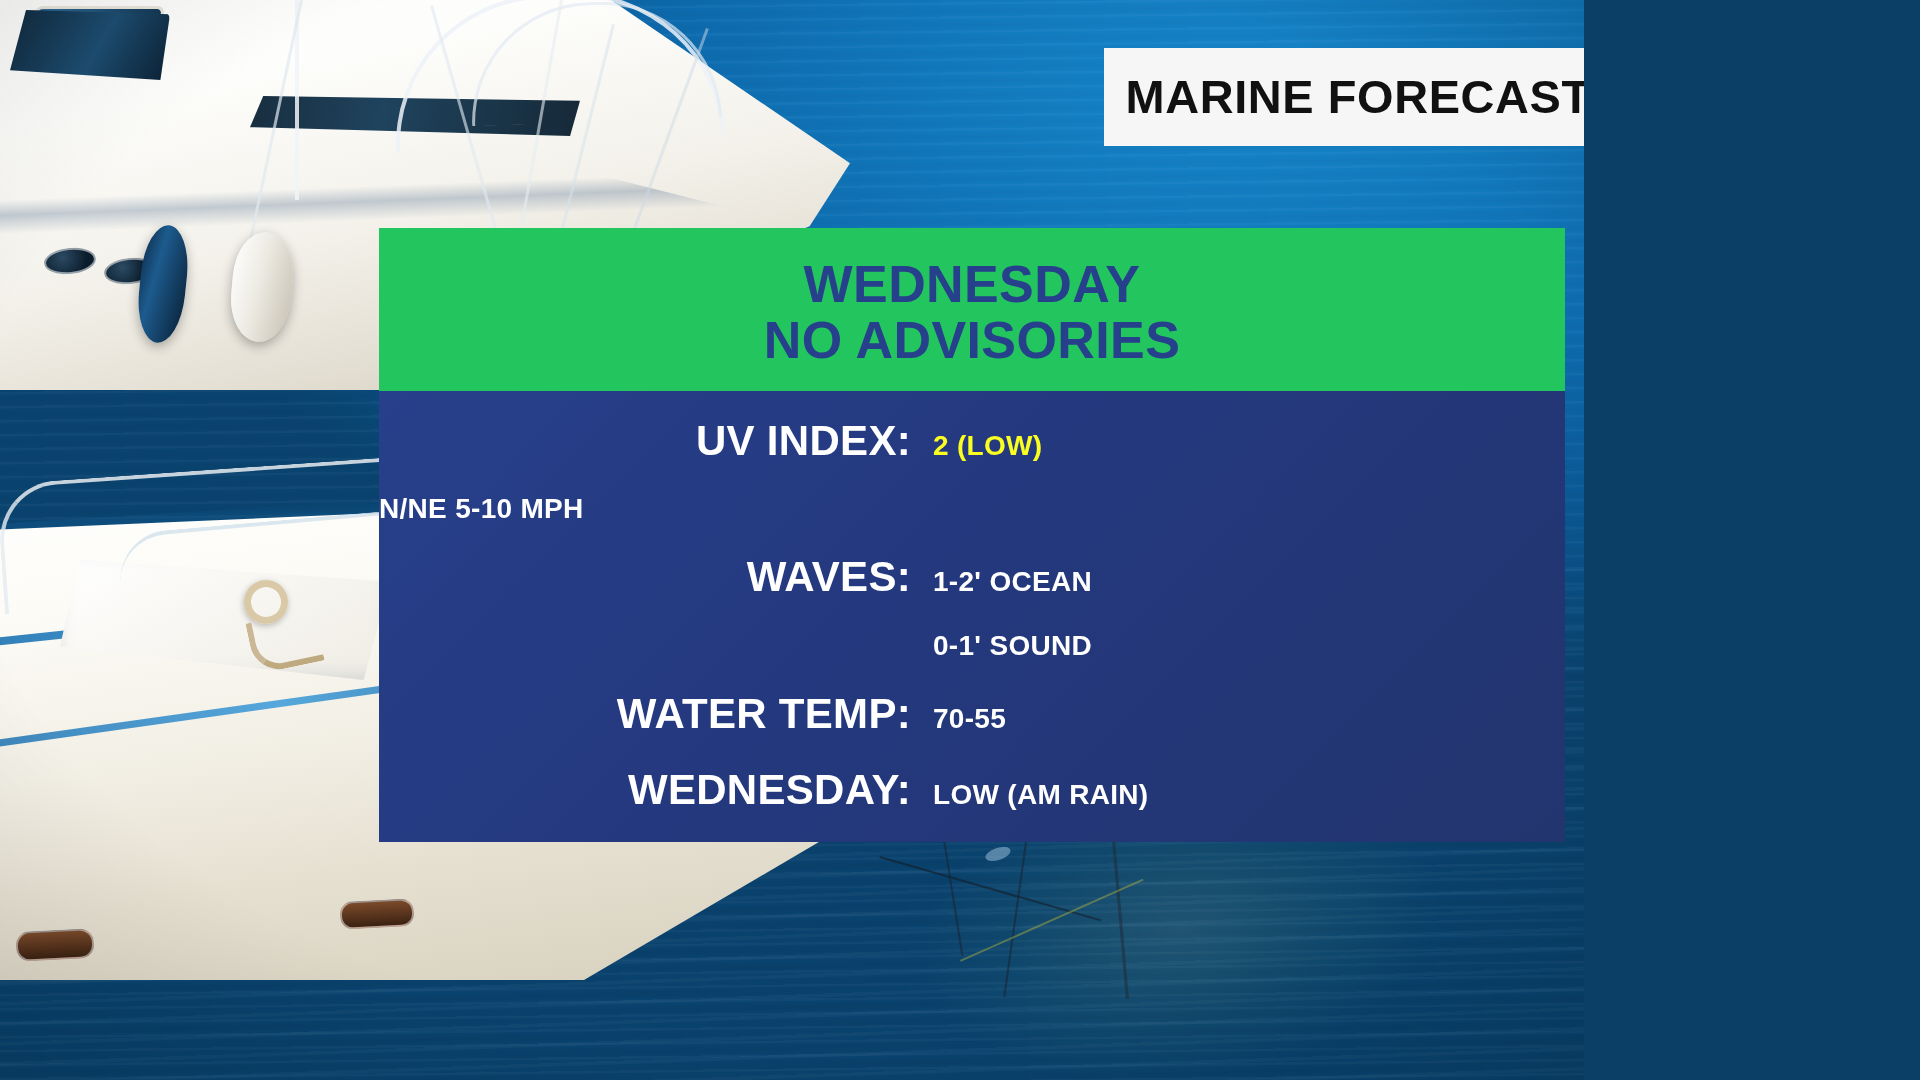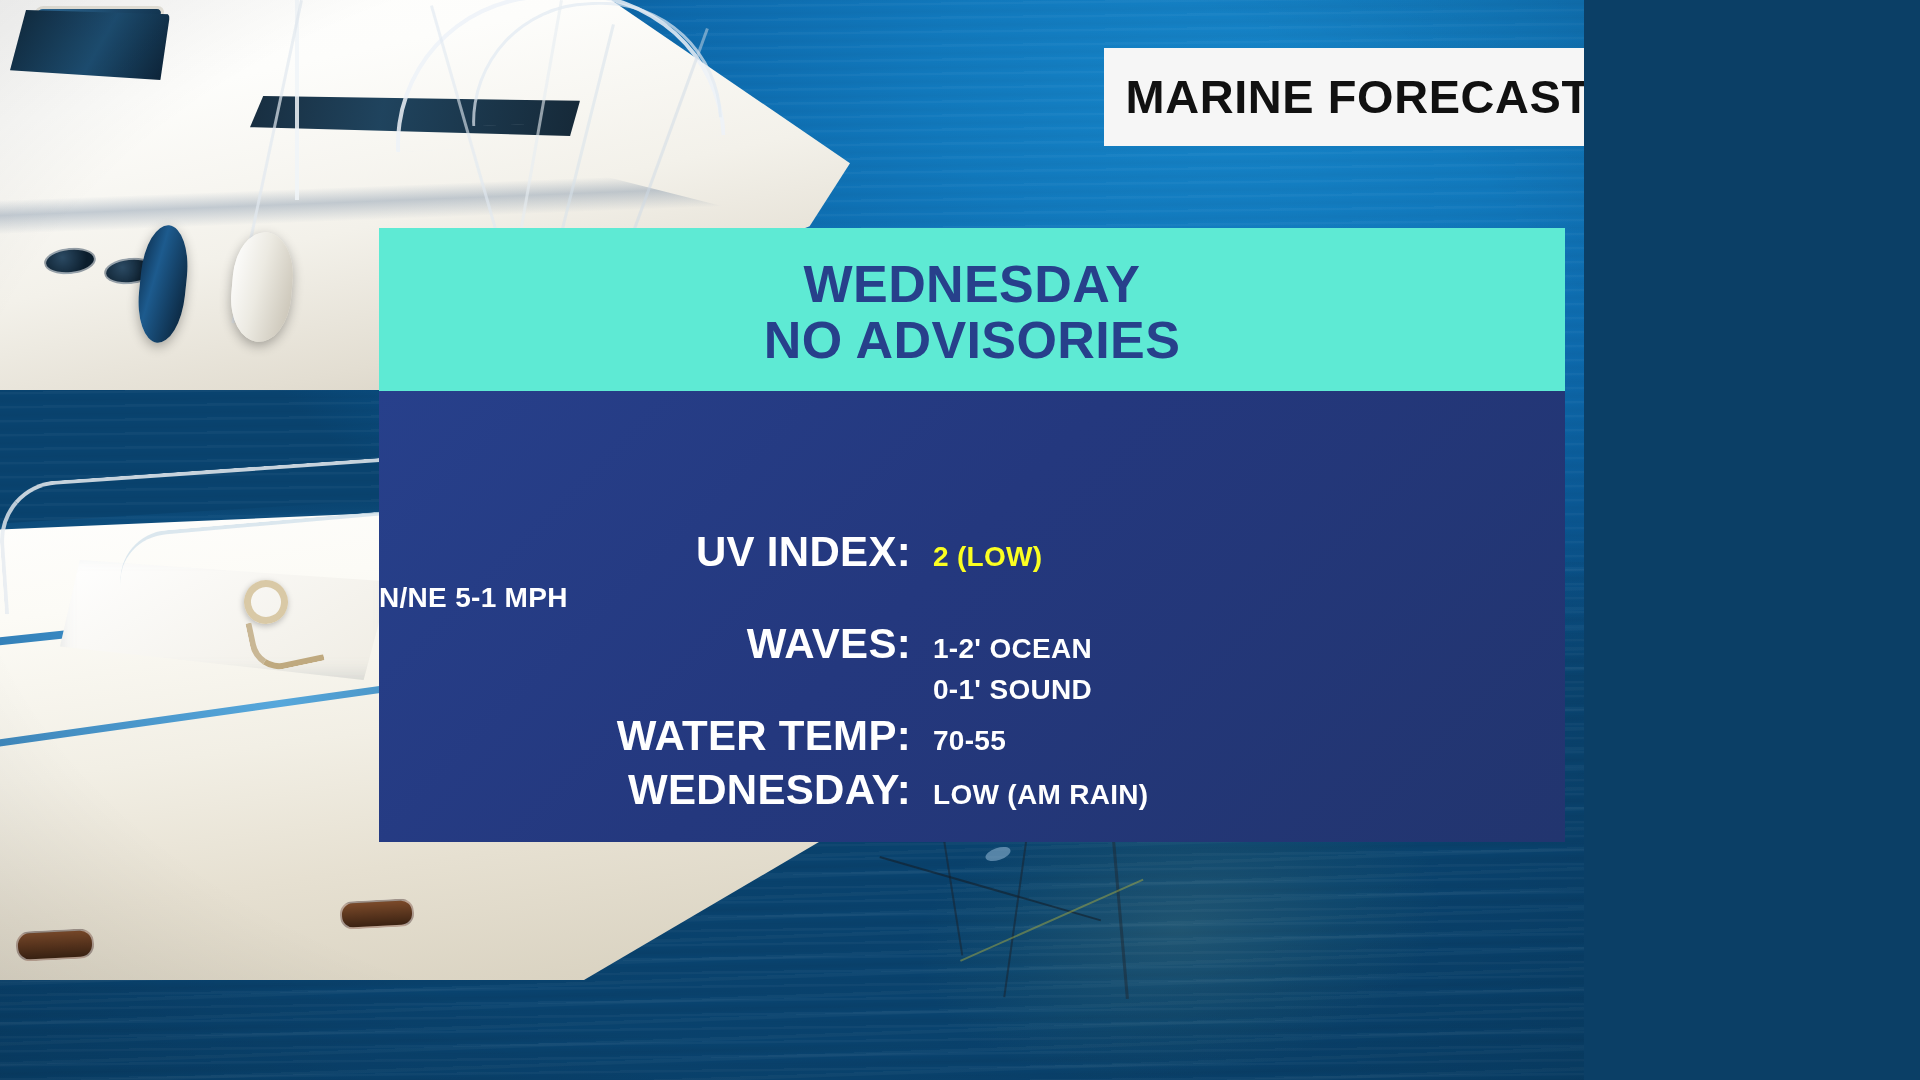--- a/index.html
+++ b/index.html
@@ -220,41 +220,41 @@
   }
 
   
   .card{
     position:absolute;
     left:379px; top:228px;
     width:1186px; height:614px;
     display:flex; flex-direction:column;
   }
   .card-head{
-    background:#5eead4;
+    background:#22c55e;
     height:163px;
     display:flex; flex-direction:column;
     align-items:center; justify-content:center;
     padding-top:6px;
   }
   .card-head .day,
   .card-head .advisory{
     color:#27408b;
     font-weight:700;
     font-size:52px;
     line-height:1.06;
     letter-spacing:.4px;
     text-align:center;
   }
   .card-body{
     flex:1;
     background:linear-gradient(135deg,#27408b 0%,#24387e 45%,#22356f 100%);
     padding:26px 3px 22px 0;
     display:flex; flex-direction:column;
-    justify-content:flex-end;
+    justify-content:space-between;
   }
   .row{
     display:flex;
     align-items:baseline;
     margin-bottom:6px;
   }
   .lbl{
     width:554px;
     text-align:right;
     padding-right:22px;
@@ -342,21 +342,21 @@
     </div>
 
     <div class="card-body">
 
       <div class="row">
         <span class="lbl">UV INDEX:</span>
         <span class="val hl">2 (LOW)</span>
       </div>
 
       <div class="row">
-        <span class="val">N/NE 5-1 MPH</span>
+        <span class="val">N/NE 5-10 MPH</span>
       </div>
 
       <div class="row">
         <span class="lbl">WAVES:</span>
         <span class="val">1-2' OCEAN</span>
       </div>
 
       <div class="row cont">
         <span class="lbl"></span>
         <span class="val">0-1' SOUND</span>

